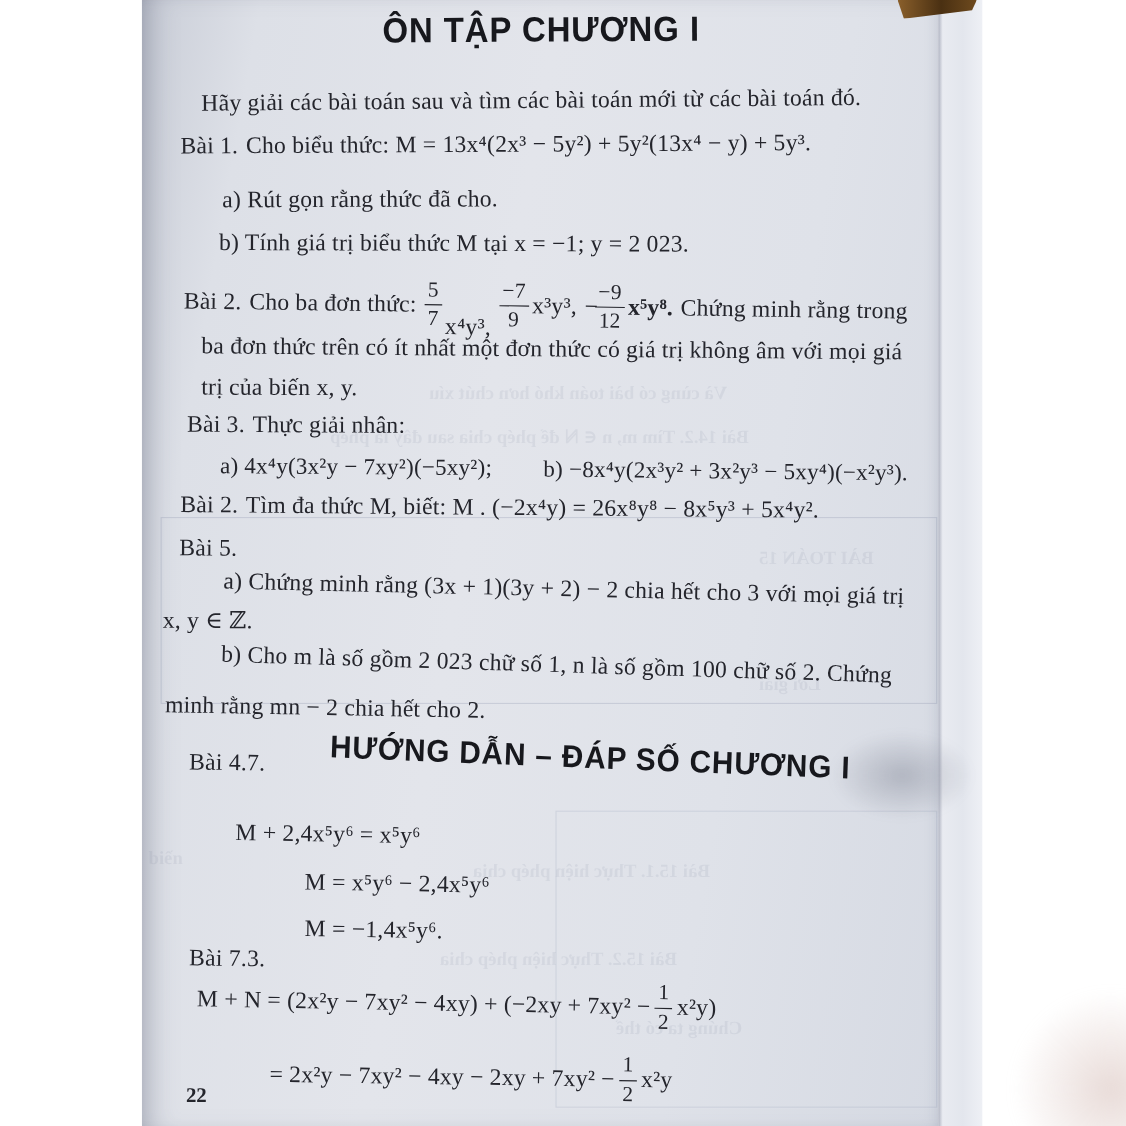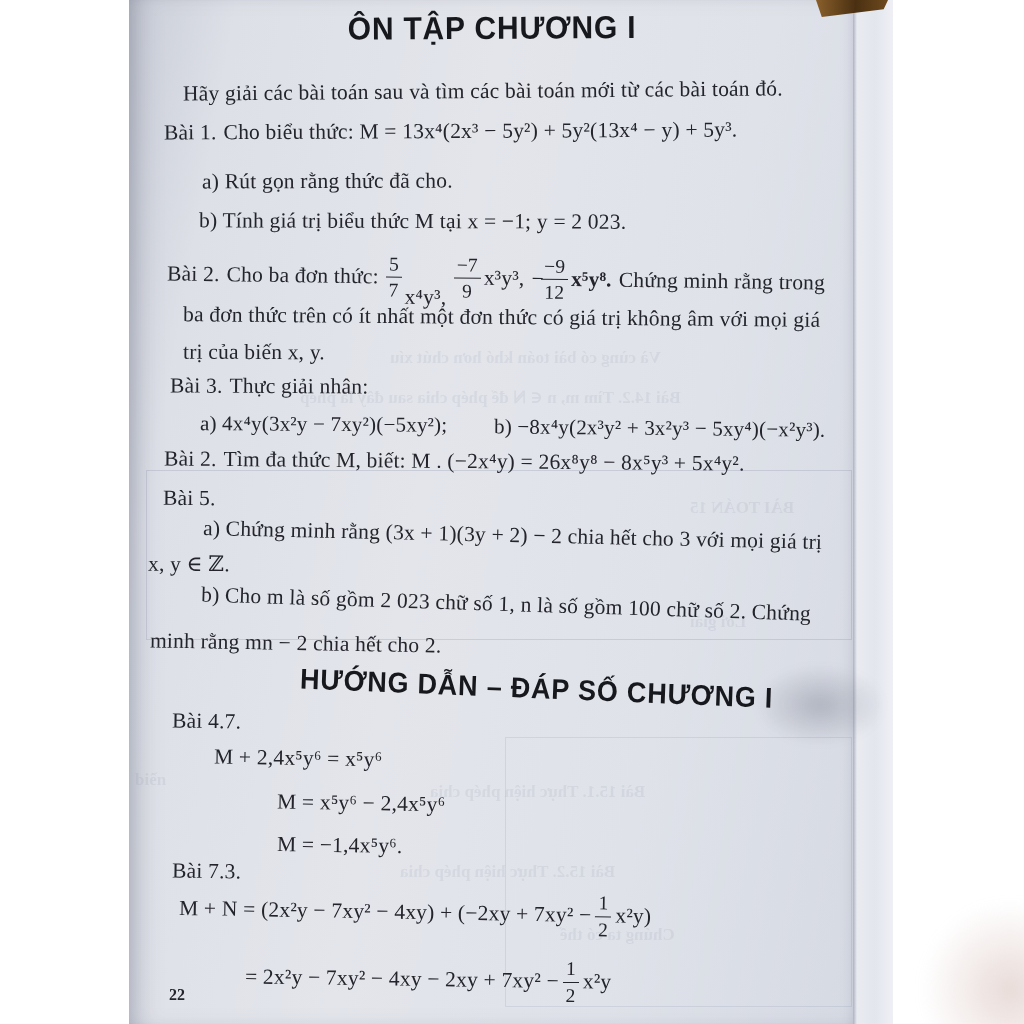--- a/index.html
+++ b/index.html
@@ -33,21 +33,21 @@
   .frac .fnum{padding:0 3px 3px;border-bottom:1.6px solid #24252c;}
   .frac .fden{padding-top:3px;}
   .ghostbox{position:absolute;border:1px solid rgba(130,140,165,.26);}
   .bleed{position:absolute;white-space:nowrap;font-weight:bold;font-size:17px;color:#6c7590;
     opacity:.10;filter:blur(.5px);transform:scaleX(-1);}
   .bleed.normal{transform:none;}
   .smudge1{position:absolute;left:755px;top:665px;width:130px;height:80px;border-radius:50%;
     background:radial-gradient(ellipse at center,rgba(85,90,108,.30),rgba(85,90,108,0) 70%);filter:blur(4px);}
   .smudge2{position:absolute;left:920px;top:900px;width:180px;height:180px;border-radius:50%;
     background:radial-gradient(ellipse at center,rgba(214,190,184,.55),rgba(214,190,184,0) 70%);filter:blur(6px);}
-  .pageno{position:absolute;font-weight:bold;font-size:16px;}
+  .pageno{position:absolute;font-weight:bold;font-size:19px;}
 </style>
 </head>
 <body>
 
 <div class="canvas">
   <div class="page"></div>
   <div class="page-edge"></div>
   <div class="wood-corner"></div>
 
   <div class="ghostbox" style="left:146px;top:470px;width:704px;height:168px;"></div>
@@ -111,21 +111,21 @@
   </div>
 
   <div class="line lbl" style="left:163px;top:486px;transform:rotate(0.4deg);">Bài 5.</div>
   <div class="line" style="left:203px;top:523px;transform:rotate(1.3deg);">a) Chứng minh rằng (3x + 1)(3y + 2) − 2 chia hết cho 3 với mọi giá trị</div>
   <div class="line" style="left:148px;top:552px;transform:rotate(0.3deg);">x, y ∈ ℤ.</div>
   <div class="line" style="left:201px;top:592px;transform:rotate(1.8deg);">b) Cho m là số gồm 2 023 chữ số 1, n là số gồm 100 chữ số 2. Chứng</div>
   <div class="line" style="left:150px;top:631px;transform:rotate(1deg);">minh rằng mn − 2 chia hết cho 2.</div>
 
   <div class="line heading" style="left:300px;top:663px;font-size:27px;transform:scaleY(1.06) rotate(2.2deg);">HƯỚNG DẪN – ĐÁP SỐ CHƯƠNG I</div>
 
-  <div class="line lbl" style="left:172px;top:709px;transform:rotate(0.8deg);">Bài 4.7.</div>
+  <div class="line lbl" style="left:172px;top:681px;transform:rotate(0.8deg);">Bài 4.7.</div>
   <div class="line" style="left:214px;top:746px;transform:rotate(1deg);">M + 2,4x⁵y⁶ = x⁵y⁶</div>
   <div class="line" style="left:277px;top:791px;transform:rotate(1deg);">M = x⁵y⁶ − 2,4x⁵y⁶</div>
   <div class="line" style="left:277px;top:833px;transform:rotate(0.9deg);">M = −1,4x⁵y⁶.</div>
 
   <div class="line lbl" style="left:172px;top:859px;transform:rotate(0.8deg);">Bài 7.3.</div>
   <div class="line row" style="left:179px;top:890px;transform:rotate(1deg);">
     <span>M + N = (2x²y − 7xy² − 4xy) + (−2xy + 7xy² −</span>
     <span class="frac" style="margin:0 4px;">
       <span class="fnum">1</span>
       <span class="fden">2</span>

